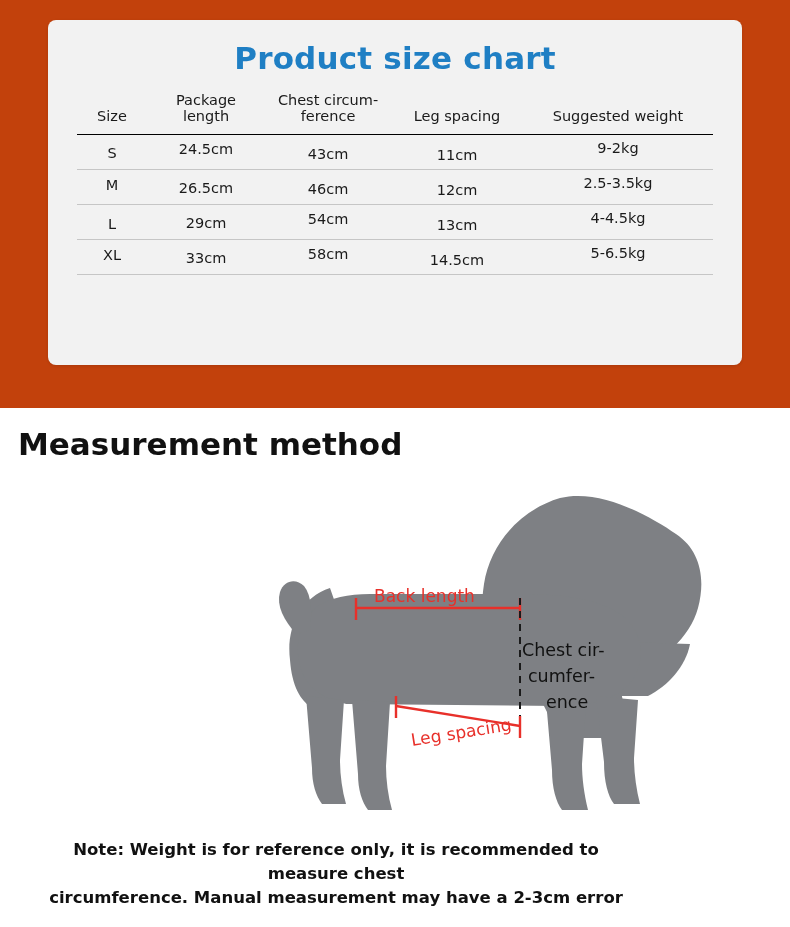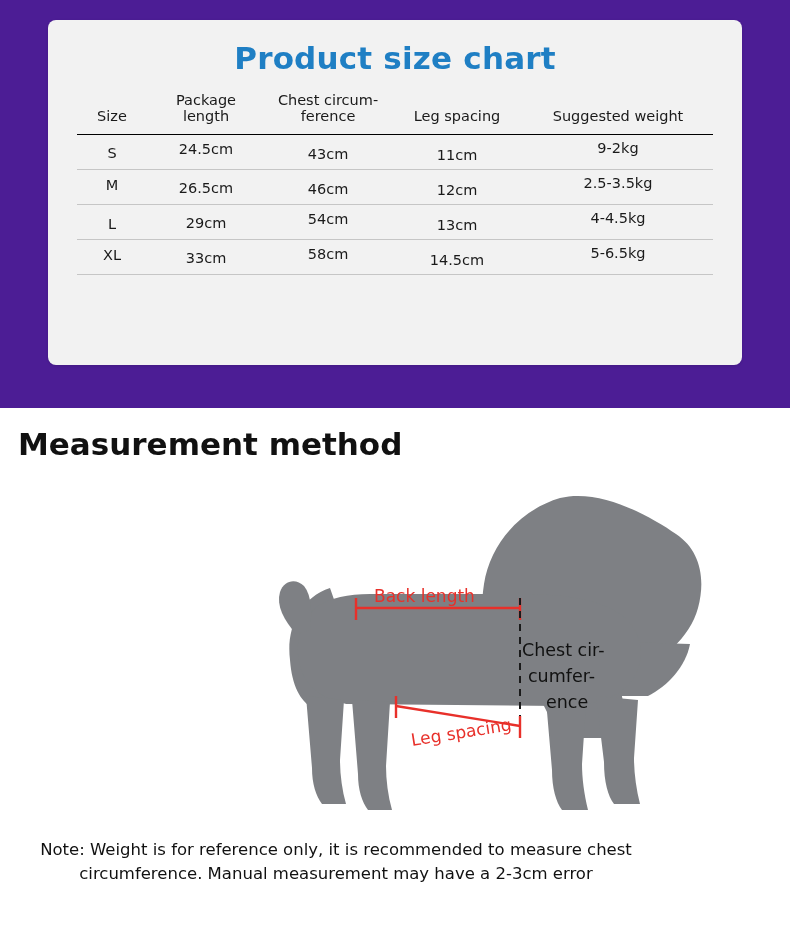--- a/index.html
+++ b/index.html
@@ -18,21 +18,21 @@
     position: relative;
     width: 790px;
     height: 927px;
   }
 
   
   .chart-section {
     position: relative;
     width: 790px;
     height: 408px;
-    background: #4c1d95;
+    background: #c2410c;
     padding: 20px 48px 0 48px;
   }
   .chart-card {
     position: relative;
     width: 694px;
     height: 345px;
     background: #f2f2f2;
     border-radius: 8px;
     box-shadow: 0 1px 3px rgba(0,0,0,0.12);
     overflow: hidden;
@@ -104,21 +104,21 @@
     width: 790px;
     height: 390px;
   }
   .note {
     position: absolute;
     left: 0;
     top: 430px;
     width: 672px;
     text-align: center;
     font-size: 16.5px;
-    font-weight: normal;
+    font-weight: bold;
     color: #111111;
     line-height: 1.45;
     padding: 0 34px;
   }
 </style>
 </head>
 <body>
 
 <div class="page">
 

